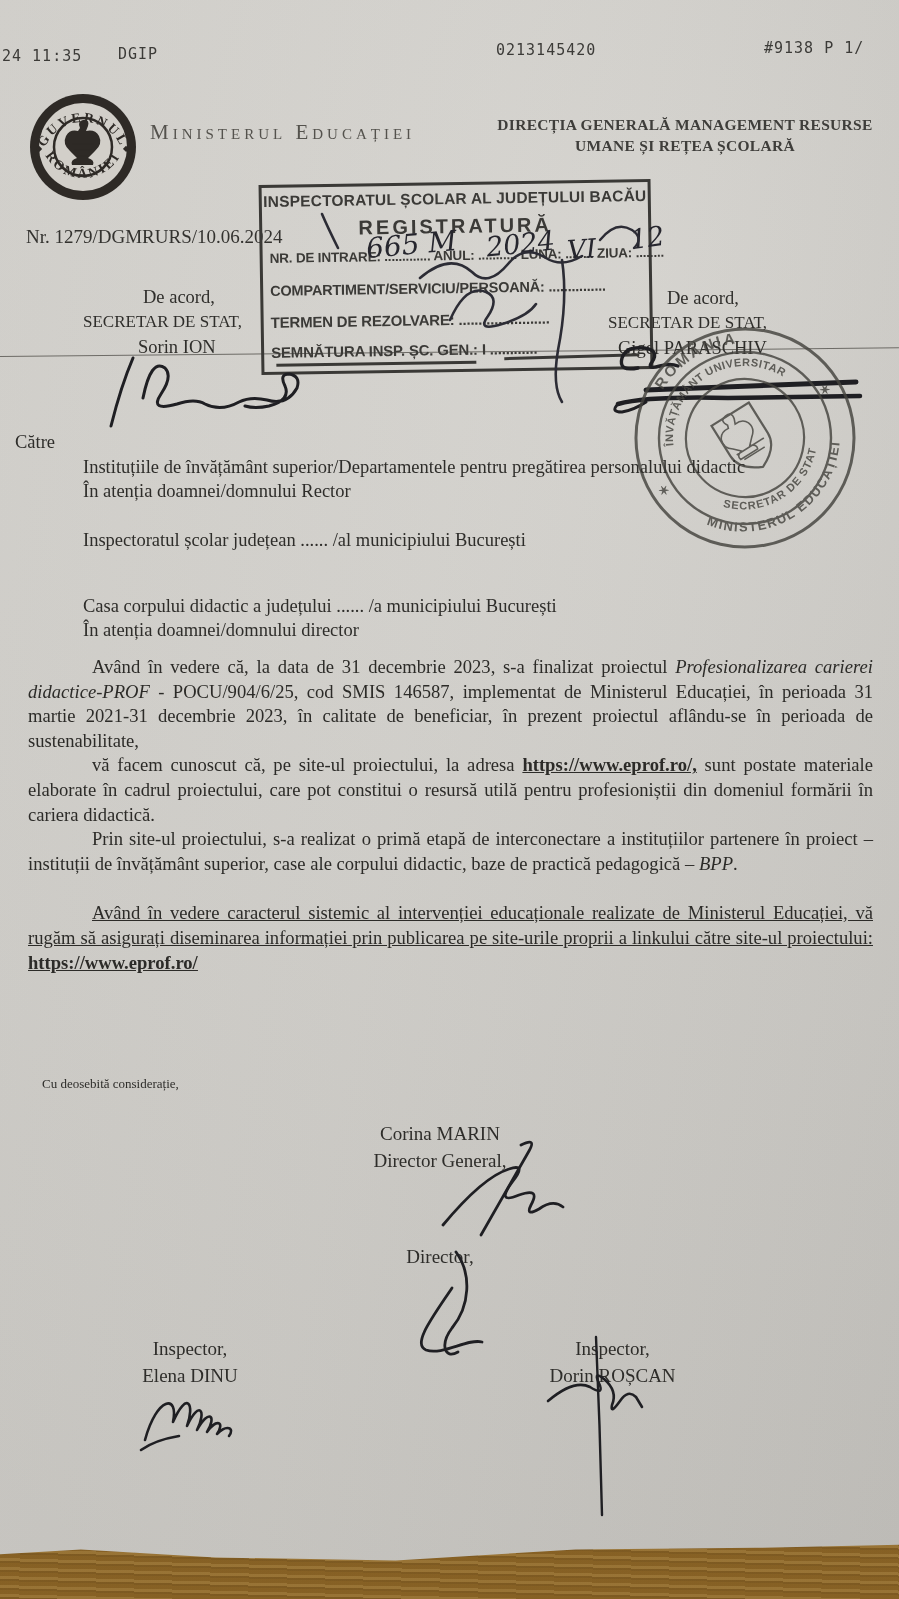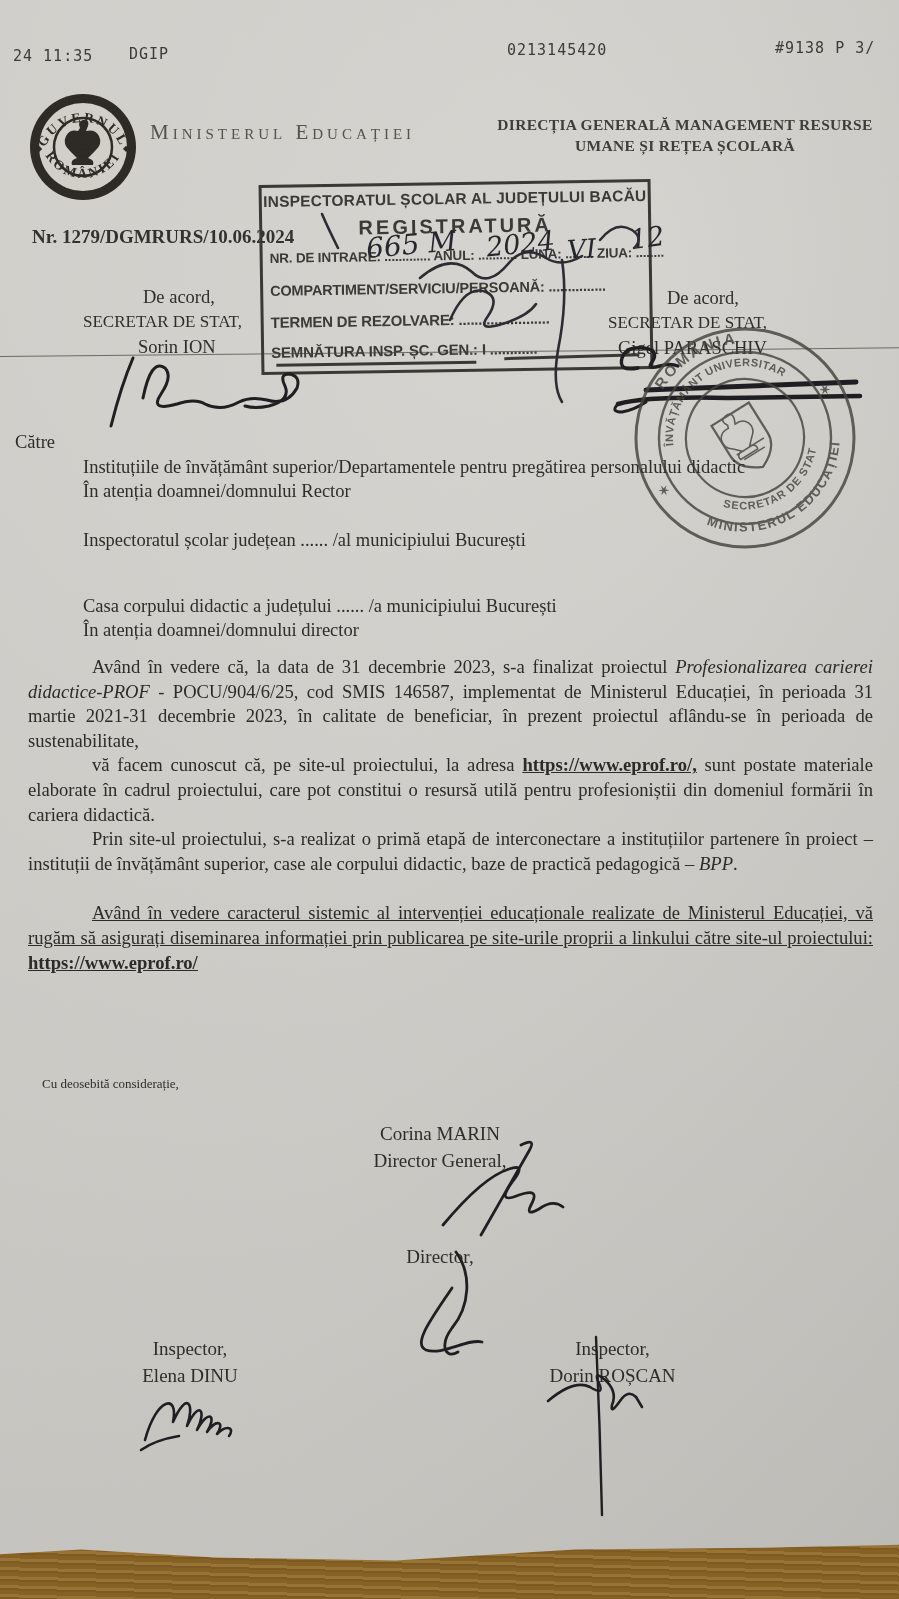--- a/index.html
+++ b/index.html
@@ -11,21 +11,21 @@
       linear-gradient(180deg,#ab8138 0%,#9a7330 40%,#8c6628 100%);
   }
   .paper{
     position:absolute;left:0;top:0;width:899px;height:1599px;
     background:
       radial-gradient(130% 90% at 72% 18%, rgba(255,255,255,.10), rgba(0,0,0,.07)),
       linear-gradient(100deg,#d8d6d1 0%,#d3d1cc 45%,#c9c7c2 100%);
     clip-path:polygon(0 0,100% 0,100% 96.6%,84% 96.8%,64% 96.9%,44% 97.6%,24% 97.4%,9% 96.9%,0 97.2%);
   }
   .abs{position:absolute;}
-  .mono{font-family:"DejaVu Sans Mono",monospace;color:#3c3b38;margin-left:11px;}
+  .mono{font-family:"DejaVu Sans Mono",monospace;color:#3c3b38;}
   .serif{font-family:"Liberation Serif",serif;color:#2e2d2a;}
   .sans{font-family:"Liberation Sans",sans-serif;}
 
   .fax{font-size:15px;letter-spacing:1px;}
 
   .ministry-name{font-variant:small-caps;letter-spacing:4px;font-size:21px;color:#54524d;}
   .dept{width:400px;text-align:center;font-weight:bold;font-size:15.5px;line-height:21px;color:#3f3e3b;letter-spacing:.3px;}
 
   .refno{font-size:19px;color:#33322f;}
 
@@ -65,21 +65,21 @@
   .scrawl path{fill:none;stroke:#2c2c35;stroke-linecap:round;}
 </style>
 </head>
 <body>
 
 <div class="paper">
 
   <div class="abs mono fax" style="left:2px;top:47px;">24 11:35</div>
   <div class="abs mono fax" style="left:118px;top:45px;">DGIP</div>
   <div class="abs mono fax" style="left:496px;top:41px;">0213145420</div>
-  <div class="abs mono fax" style="left:764px;top:39px;">#9138 P  3/</div>
+  <div class="abs mono fax" style="left:764px;top:39px;">#9138 P  1/</div>
 
   <div class="abs" style="left:28px;top:92px;width:110px;height:110px;">
     <svg width="110" height="110" viewBox="0 0 110 110">
       <circle cx="55" cy="55" r="53" fill="#2e2a26"></circle>
       <circle cx="55" cy="55" r="44" fill="#d2cfc9"></circle>
       <circle cx="55" cy="55" r="29" fill="#d2cfc9" stroke="#2e2a26" stroke-width="2.5"></circle>
       <defs>
         <path id="gtop" d="M15,62 A41,41 0 0 1 95,62"></path>
         <path id="gbot" d="M13,52 A43,43 0 0 0 97,52"></path>
       </defs>
@@ -95,21 +95,21 @@
       <path fill="none" stroke="#2e2a26" stroke-width="1.5" d="M44,52 h22 M46,58 h18 M49,64 h12"></path>
     </svg>
   </div>
 
   <div class="abs ministry-name" style="left:150px;top:120px;">Ministerul Educației</div>
   <div class="abs dept serif" style="left:485px;top:114px;">
     <div>DIRECȚIA GENERALĂ MANAGEMENT RESURSE</div>
     <div>UMANE ȘI REȚEA ȘCOLARĂ</div>
   </div>
 
-  <div class="abs serif refno" style="left:32px;top:226px;font-weight:bold;">Nr. 1279/DGMRURS/10.06.2024</div>
+  <div class="abs serif refno" style="left:26px;top:226px;">Nr. 1279/DGMRURS/10.06.2024</div>
 
   <div class="abs pageline"></div>
 
   <div class="abs agree" style="left:143px;top:287px;">De acord,</div>
   <div class="abs sec" style="left:83px;top:312px;">SECRETAR DE STAT,</div>
   <div class="abs agree" style="left:138px;top:337px;">Sorin ION</div>
 
   <div class="abs agree" style="left:667px;top:288px;">De acord,</div>
   <div class="abs sec" style="left:608px;top:313px;">SECRETAR DE STAT,</div>
   <div class="abs agree" style="left:618px;top:338px;">Gigel PARASCHIV</div>

